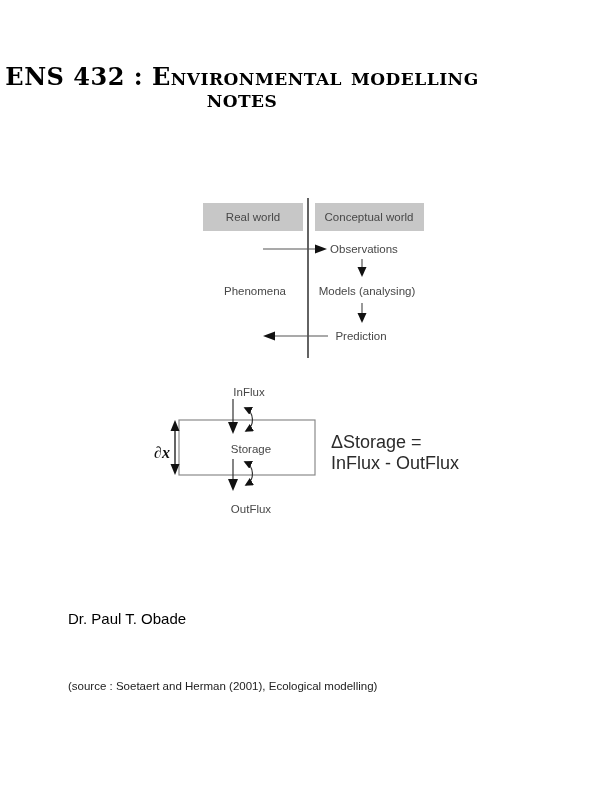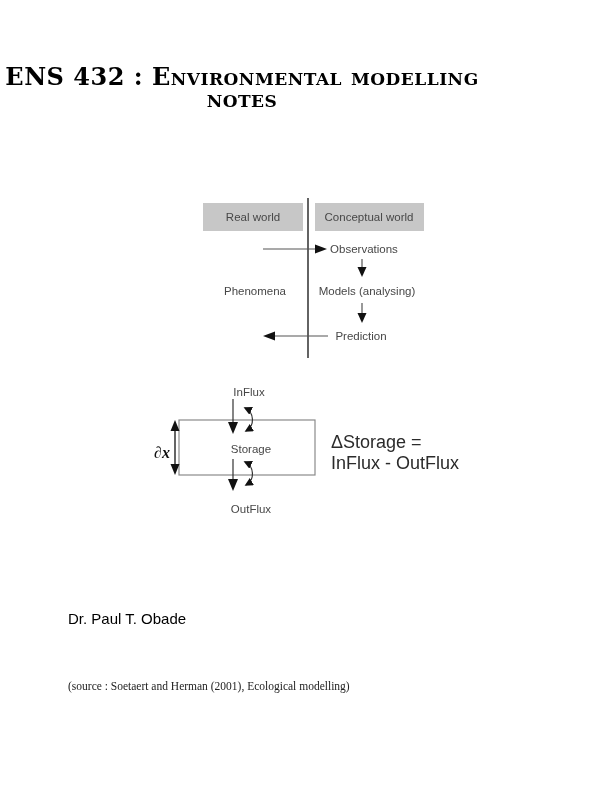--- a/index.html
+++ b/index.html
@@ -51,21 +51,20 @@
     font-weight: normal;
     font-size: 15px;
     color: #000000;
   }
   .source {
     position: absolute;
     left: 68px;
     top: 680px;
     font-size: 11.5px;
     color: #222222;
-    font-family: Liberation Serif, serif;
   }
 </style>
 </head>
 <body>
 
 <div class="page">
 
   <div class="title">
     <div>ENS 432 : Environmental modelling</div>
     <div>notes</div>

